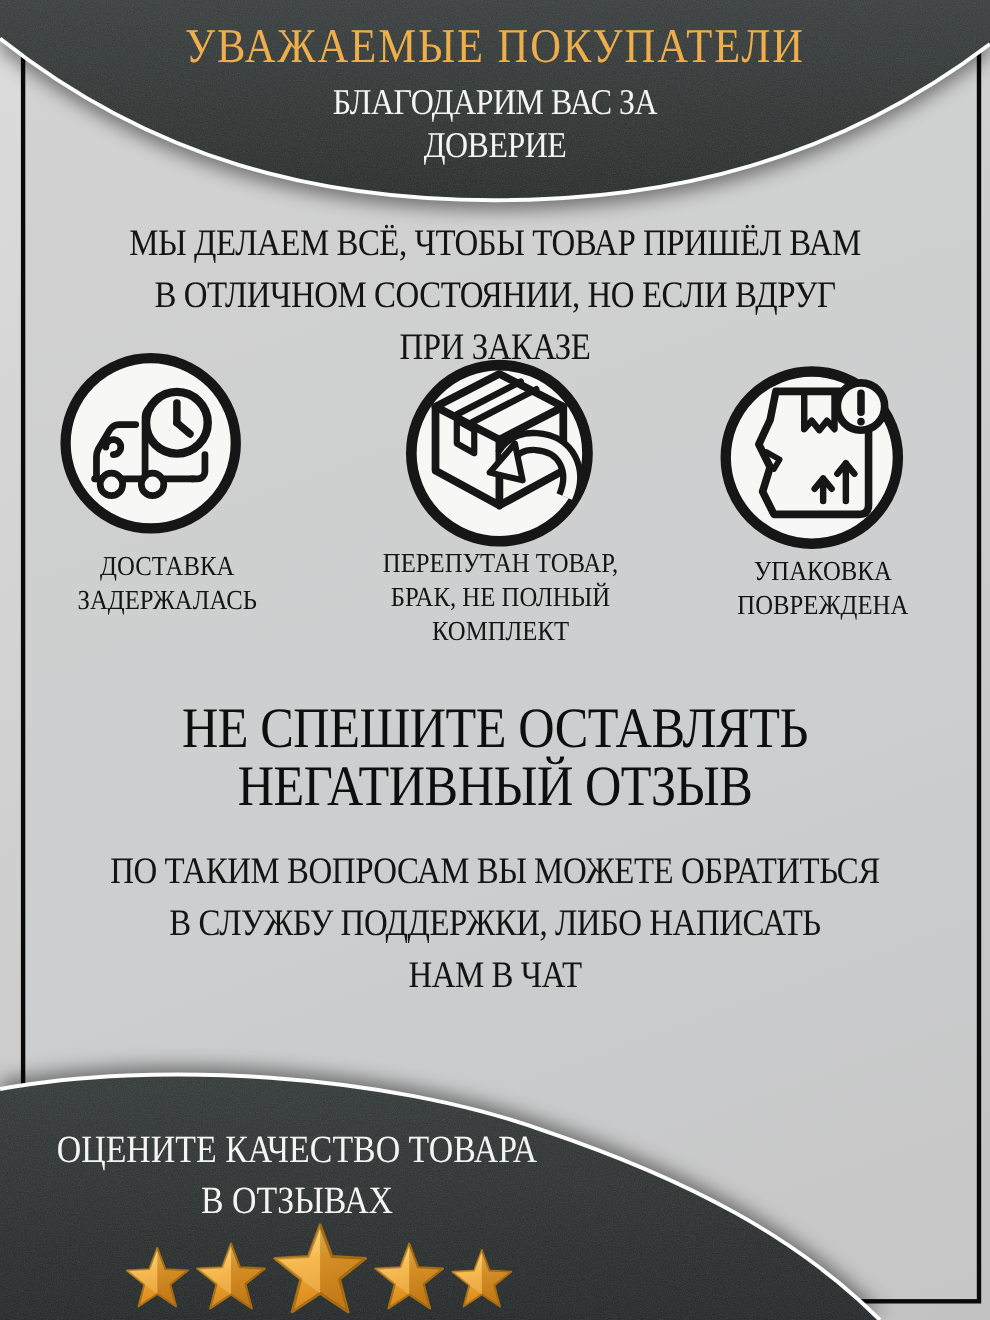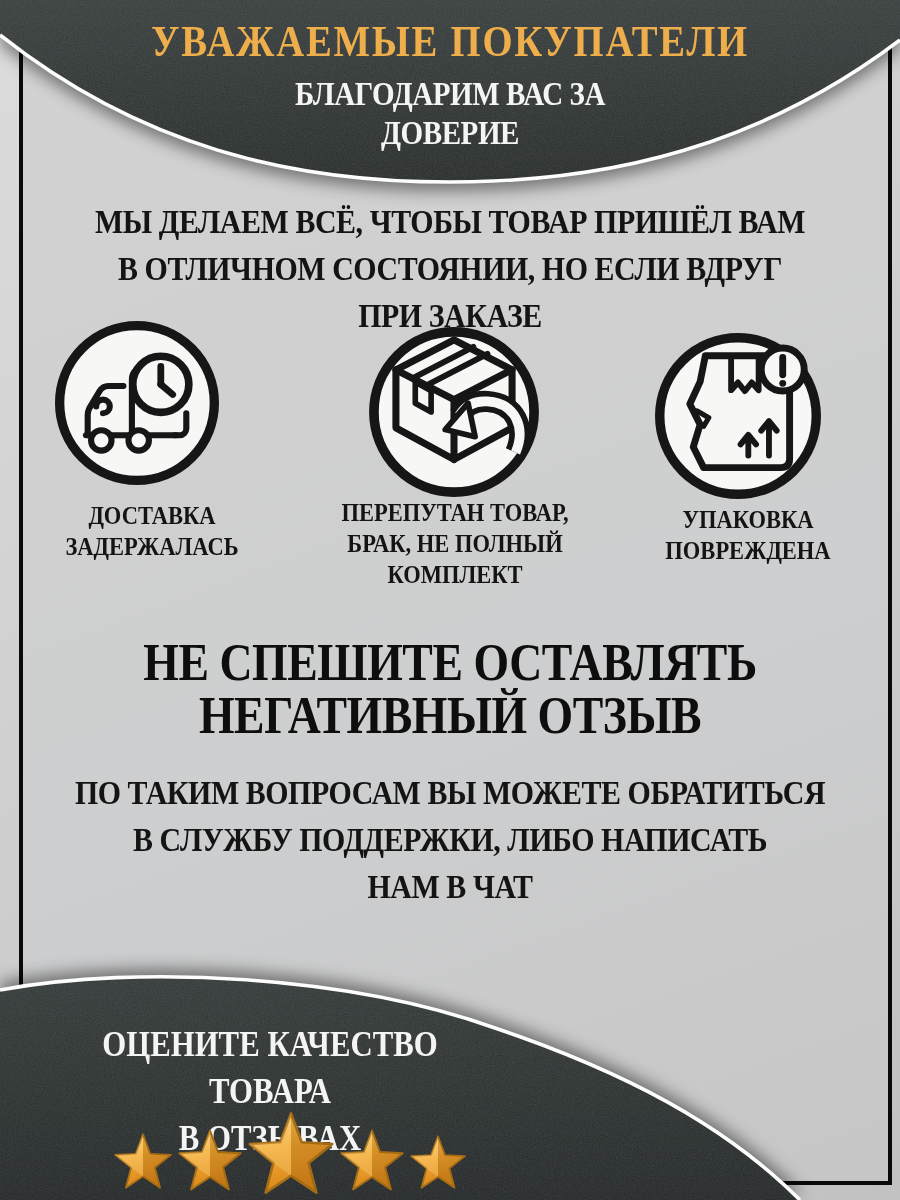--- a/index.html
+++ b/index.html
@@ -3,21 +3,21 @@
 <meta charset="utf-8">
 <style>
   :root{
     --accent-gold:#EDAE4B; --star-gold:#F2A93B; --dark-panel:#2A302F;
     --light-background:#CFCFCF; --frame-line:#0A0A0A; --text-dark:#141414; --text-light:#F4F4F4;
   }
   html,body{margin:0;padding:0;background:#ffffff;}
   .poster{
     position:relative;width:900px;height:1200px;overflow:hidden;
     background:linear-gradient(145deg,#dcdcdc 0%,#cfcfcf 45%,#c2c2c3 100%);
-    font-family:"Liberation Serif","DejaVu Serif",serif;font-weight:700;
+    font-family:"Liberation Serif","DejaVu Serif",serif;font-weight:400;
   }
   .inner-frame{
     position:absolute;left:19px;top:16px;right:8px;bottom:15px;
     border:4px solid var(--frame-line);
     background:linear-gradient(160deg,#d2d2d2 0%,#cdcecf 60%,#c6c6c7 100%);
   }
   .curve-svg{position:absolute;left:0;display:block;}
   .header-curve{top:0;filter:drop-shadow(0 7px 8px rgba(0,0,0,0.45));}
   .footer-curve{top:950px;filter:drop-shadow(0 -6px 8px rgba(0,0,0,0.45));}
   .txt{position:absolute;left:0;width:900px;text-align:center;

